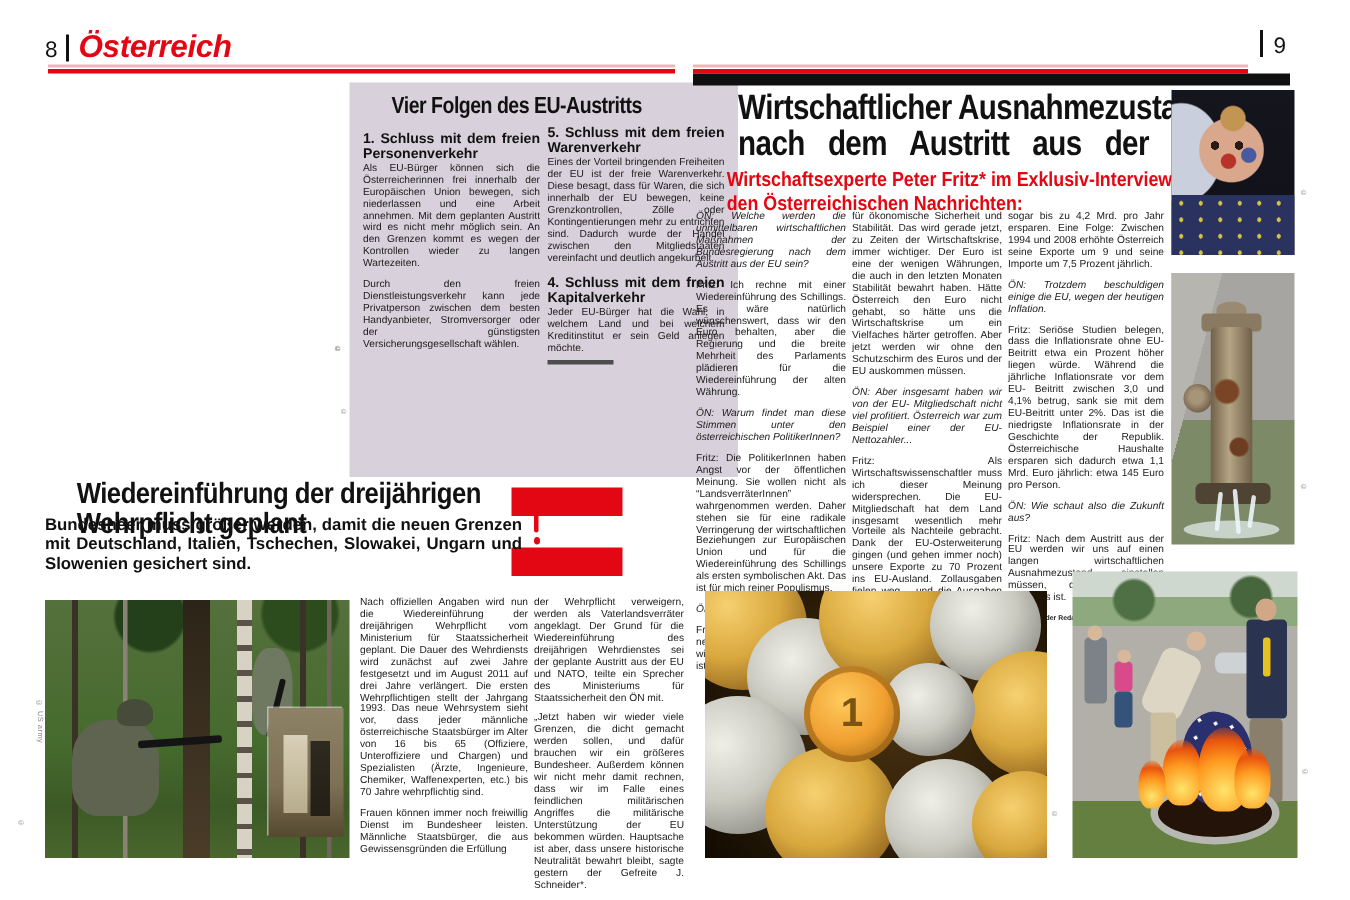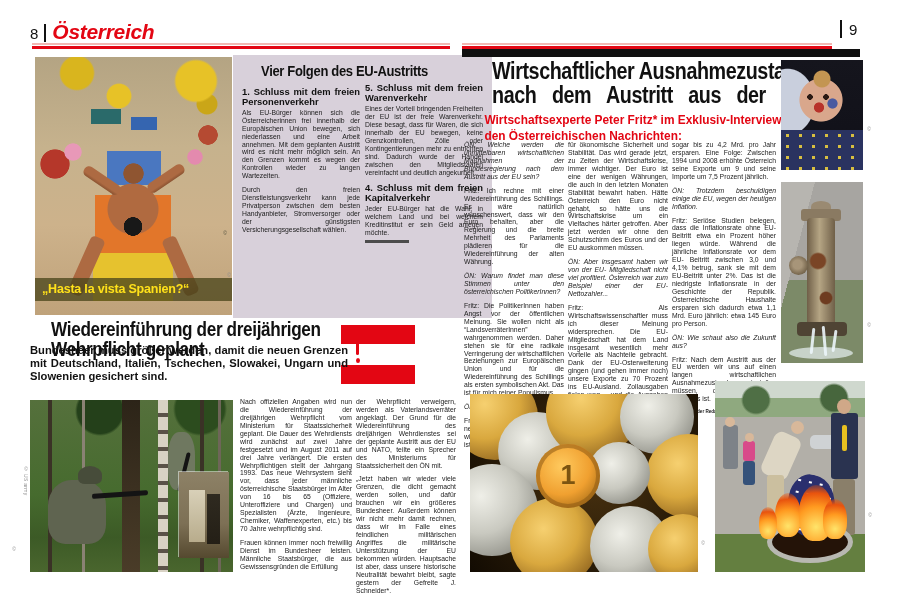--- a/index.html
+++ b/index.html
@@ -134,27 +134,20 @@
 <body>
 
 <div class="canvas">
 
   <div class="abs" style="left:30px;top:20px;">
     <span class="pagenum">8</span><span class="hdr-bar"></span><span class="hdr-title red">Österreich</span>
   </div>
   <div class="rule-thin" style="left:32px;top:43px;width:418px;"></div>
   <div class="rule-thick" style="left:32px;top:46px;width:418px;"></div>
 
-  <div class="photo beach" style="left:35px;top:57px;width:197px;height:258px;">
-    <div class="limb" style="left:46px;top:118px;width:42px;height:11px;transform:rotate(34deg);"></div>
-    <div class="limb" style="left:110px;top:116px;width:42px;height:11px;transform:rotate(-34deg);"></div>
-    <div class="limb" style="left:44px;top:178px;width:15px;height:62px;transform:rotate(24deg);"></div>
-    <div class="limb" style="left:138px;top:178px;width:15px;height:62px;transform:rotate(-24deg);"></div>
-    <div class="beach-cap">„Hasta la vista Spanien?“</div>
-  </div>
   <div class="credit" style="left:222px;top:230px;color:#4c4c3a;">©</div>
 
   <div class="abs fourbox" style="left:233px;top:55px;width:259px;height:263px;">
     <div class="fourbox-title">Vier Folgen des EU-Austritts</div>
     <div class="cols">
       <div class="col">
         <p class="shead" style="margin-top:0;">1. Schluss mit dem freien Personenverkehr</p>
         <p class="bp">Als EU-Bürger können sich die Österreicherinnen frei innerhalb der Europäischen Union bewegen, sich niederlassen und eine Arbeit annehmen. Mit dem geplanten Austritt wird es nicht mehr möglich sein. An den Grenzen kommt es wegen der Kontrollen wieder zu langen Wartezeiten.</p>
         <p class="bp">Durch den freien Dienstleistungsverkehr kann jede Privatperson zwischen dem besten Handyanbieter, Stromversorger oder der günstigsten Versicherungsgesellschaft wählen.</p>
       </div>

